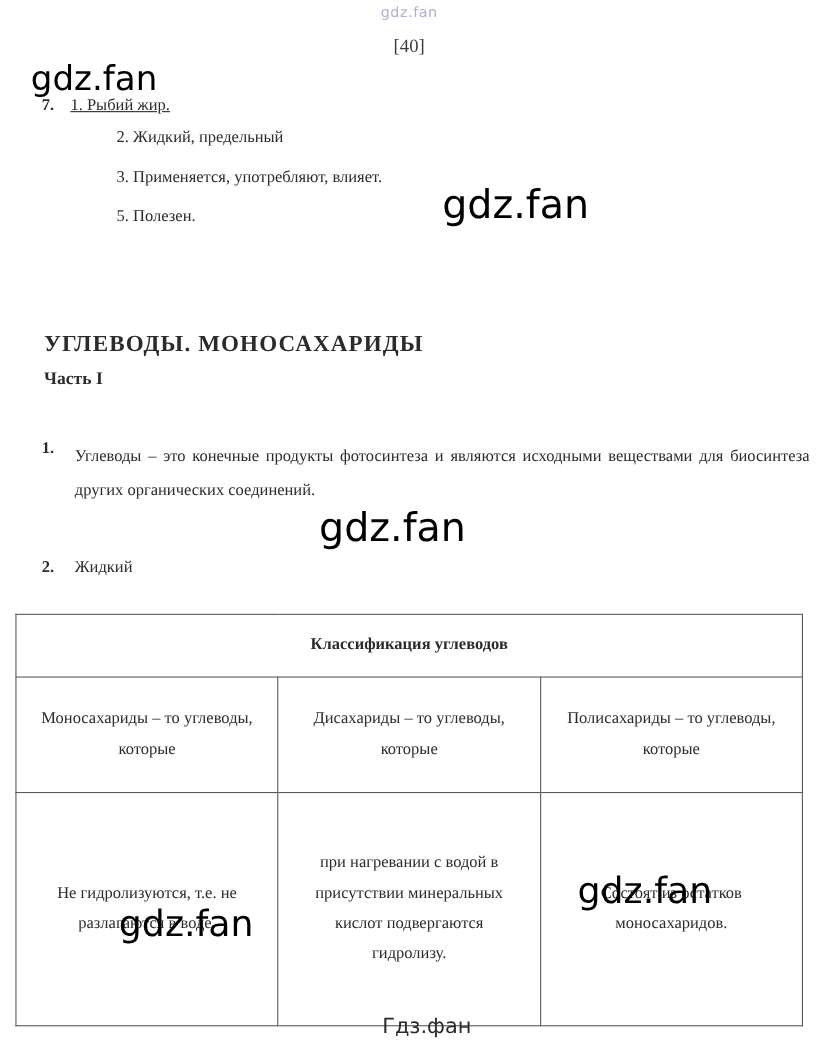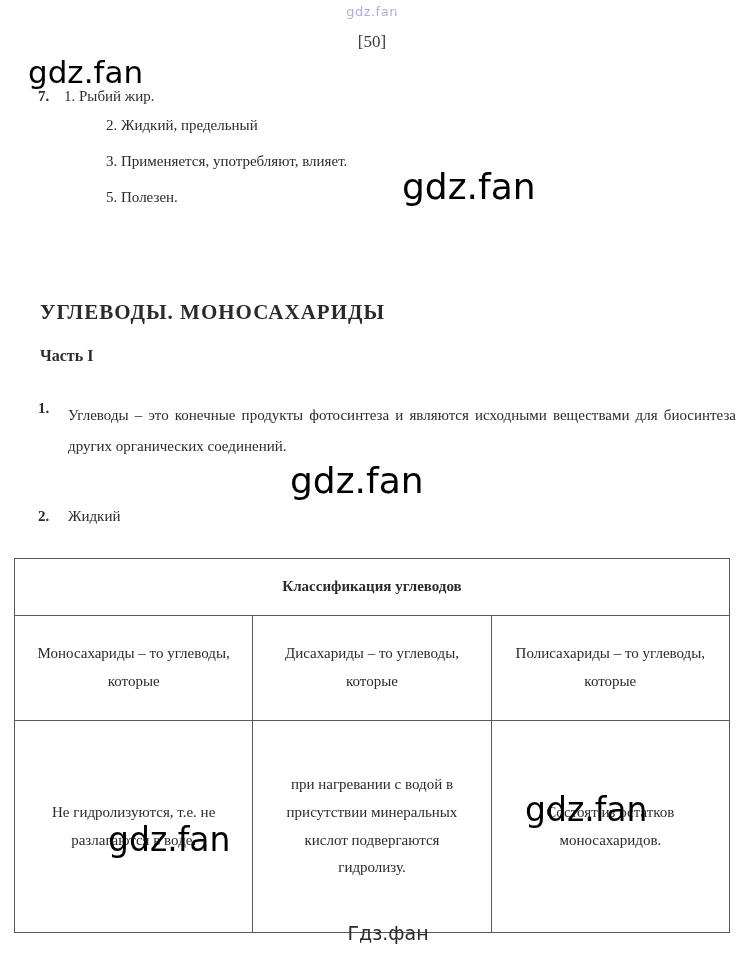--- a/index.html
+++ b/index.html
@@ -58,39 +58,40 @@
   }
   .ans-num {
     font-weight: bold;
     font-size: 15px;
     width: 26px;
     flex: 0 0 26px;
   }
   .ans-line {
     font-size: 15px;
     line-height: 1.1;
+    text-decoration: underline;
   }
   .ans-sub {
     margin-left: 68px;
     font-size: 15px;
     margin-bottom: 19px;
   }
 
   
   .section-title {
     position: absolute;
     top: 300px;
     left: 40px;
     font-size: 21px;
     font-weight: bold;
     letter-spacing: 1px;
   }
   .part-title {
     position: absolute;
-    top: 347px;
+    top: 336px;
     left: 40px;
     font-size: 16px;
     font-weight: bold;
   }
 
   .q1 {
     position: absolute;
     top: 400px;
     left: 38px;
     width: 700px;
@@ -173,21 +174,21 @@
   .wm-4 { top: 820px; left: 108px; font-size: 33px; }
   .wm-5 { top: 790px; left: 525px; font-size: 33px; }
 </style>
 </head>
 <body>
 
 <div class="page">
 
   <div class="wm-top">gdz.fan</div>
 
-  <div class="page-number">[50]</div>
+  <div class="page-number">[40]</div>
 
   <div class="answers">
     <div class="ans-row">
       <div class="ans-num">7.</div>
       <div class="ans-line">1. Рыбий жир.</div>
     </div>
     <div class="ans-sub">2. Жидкий, предельный</div>
     <div class="ans-sub">3. Применяется, употребляют, влияет.</div>
     <div class="ans-sub">5. Полезен.</div>
   </div>

